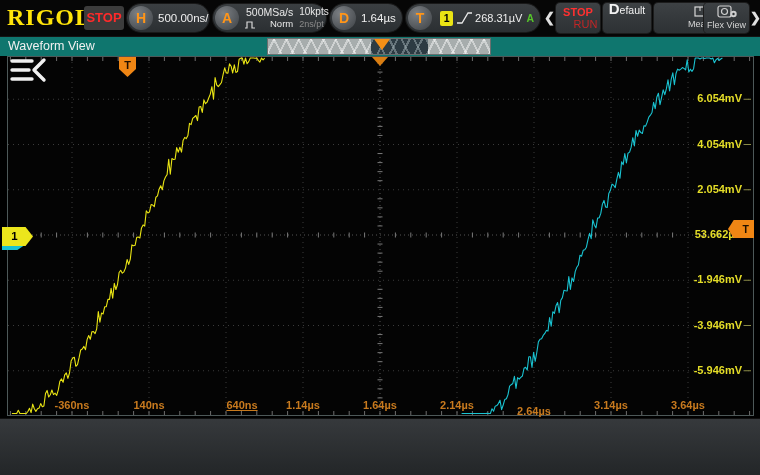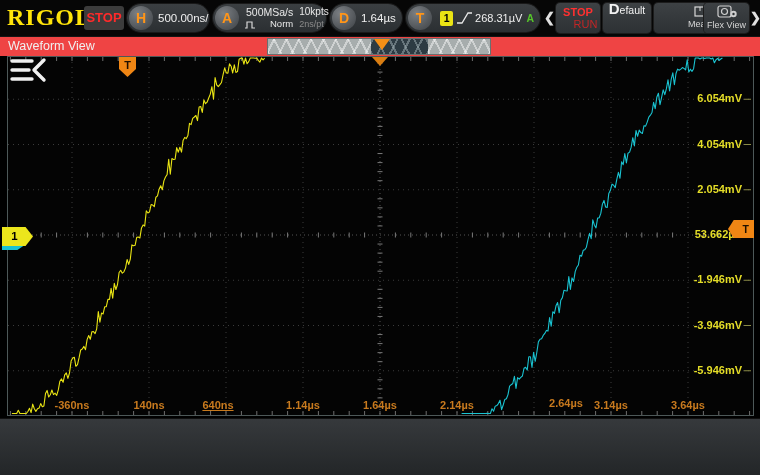--- a/index.html
+++ b/index.html
@@ -33,21 +33,21 @@
   .tbtn{position:absolute;top:3px;height:30px;background:linear-gradient(#3d4144,#2d3134);
         border-radius:4px;box-shadow:0 0 0 1px #1c1c1c;display:flex;flex-direction:column;
         align-items:center;justify-content:center;line-height:12px;}
   .stopline{color:#ff3030;font-weight:bold;font-size:11px;}
   .runline{color:#c22626;font-weight:normal;font-size:11px;padding-left:15px;}
   .defD{font-size:15px;font-weight:bold;color:#f2f2f2;}
   .defrest{font-size:10.5px;color:#f2f2f2;}
   .btnlbl{font-size:9px;color:#d6d6d6;margin-top:1px;}
 
   
-  .titlebar{position:absolute;left:0;top:36px;width:760px;height:20px;background:#ef4444;
+  .titlebar{position:absolute;left:0;top:36px;width:760px;height:20px;background:#0f766e;
         border-top:1px solid #141414;box-sizing:border-box;}
   .viewtitle{position:absolute;left:8px;top:2px;font-size:12.5px;color:#f0f0f0;}
   .navstrip{position:absolute;left:268px;top:2px;width:222px;height:15px;background:#a7adad;
         box-shadow:0 0 0 1px #6a6f6f;
         background-image:repeating-linear-gradient(63deg,rgba(255,255,255,.45) 0 2px,transparent 2px 11px),
                          repeating-linear-gradient(-63deg,rgba(255,255,255,.45) 0 2px,transparent 2px 11px);}
   .navwin{position:absolute;left:103px;top:0;width:57px;height:15px;background:#2d3b43;
         background-image:repeating-linear-gradient(63deg,rgba(160,175,180,.5) 0 2px,transparent 2px 11px),
                          repeating-linear-gradient(-63deg,rgba(160,175,180,.5) 0 2px,transparent 2px 11px);}
   .navmarker{position:absolute;left:106px;top:0;width:0;height:0;
@@ -373,25 +373,25 @@
   <div id="labels-layer">
       <div class="ylab" style="right: 11px; top: 35.25px;">6.054mV</div>
       <div class="ylab" style="right: 11px; top: 80.5px;">4.054mV</div>
       <div class="ylab" style="right: 11px; top: 125.75px;">2.054mV</div>
       <div class="ylab" style="right: 11px; top: 171px;">53.662µV</div>
       <div class="ylab" style="right: 11px; top: 216.25px;">-1.946mV</div>
       <div class="ylab" style="right: 11px; top: 261.5px;">-3.946mV</div>
       <div class="ylab" style="right: 11px; top: 306.75px;">-5.946mV</div>
       <div class="xlab" style="left: 32px; top: 342px;">-360ns</div>
       <div class="xlab" style="left: 109px; top: 342px;">140ns</div>
-      <div class="xlab" style="left: 178px; top: 342px; text-decoration: underline;">640ns</div>
+      <div class="xlab" style="left: 202px; top: 342px; text-decoration: underline;">640ns</div>
       <div class="xlab" style="left: 263px; top: 342px;">1.14µs</div>
       <div class="xlab" style="left: 340px; top: 342px;">1.64µs</div>
       <div class="xlab" style="left: 417px; top: 342px;">2.14µs</div>
-      <div class="xlab" style="left: 494px; top: 340px; padding-left: 32px;">2.64µs</div>
+      <div class="xlab" style="left: 494px; top: 348px;">2.64µs</div>
       <div class="xlab" style="left: 571px; top: 342px;">3.14µs</div>
       <div class="xlab" style="left: 648px; top: 342px;">3.64µs</div>
     </div>
 </div>
 
 <div class="bottombar">
   
 
   
 

